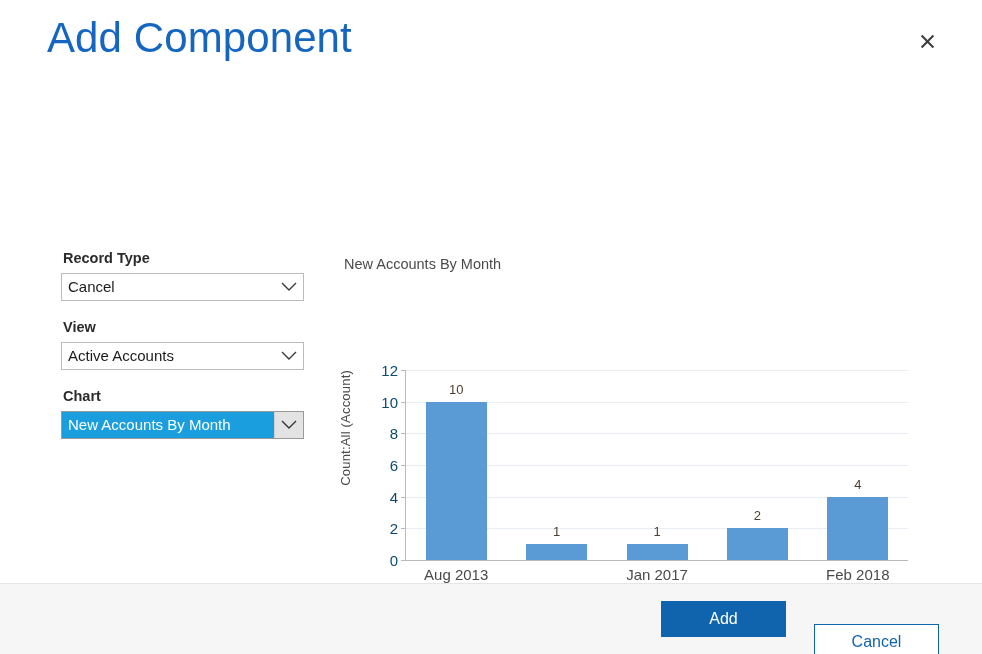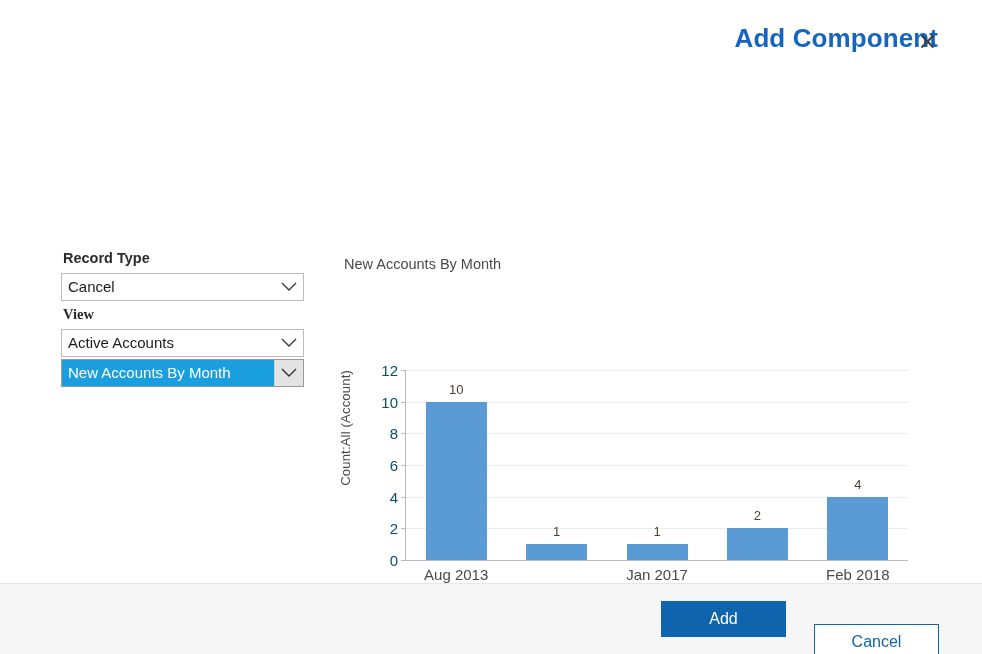--- a/index.html
+++ b/index.html
@@ -25,28 +25,27 @@
     background: #ffffff;
   }
 
   
   .dialog-header {
     position: relative;
     padding: 18px 44px 0 47px;
     flex: 0 0 auto;
   }
   .dialog-title {
-    font-size: 26px;
-    font-weight: 700;
+    font-size: 42px;
+    font-weight: 400;
     line-height: 40px;
     color: #1566c0;
     letter-spacing: 0.1px;
     margin: 0;
     white-space: nowrap;
-    text-align: right;
   }
   .dialog-subtitle {
     font-size: 16.5px;
     line-height: 24px;
     color: #444444;
     margin: 8px 0 0 1px;
     font-weight: 400;
     white-space: nowrap;
   }
   .close-button {
@@ -81,21 +80,21 @@
     top: 190px;
     width: 243px;
   }
   .field-label {
     font-size: 14.5px;
     font-weight: bold;
     color: #2b2b2b;
     margin: 0 0 5px 2px;
     line-height: 20px;
   }
-  .field-label.spaced { margin-top: 3px; font-family: Liberation Serif, serif; }
+  .field-label.spaced { margin-top: 16px; }
 
   .select-box {
     position: relative;
     height: 28px;
     border: 1px solid #bcbcbc;
     background: #ffffff;
     display: flex;
     align-items: center;
     box-sizing: border-box;
     cursor: pointer;
@@ -321,20 +320,21 @@
       <div class="field-label spaced">View</div>
       <div class="select-box">
         <span class="select-value">Active Accounts</span>
         <span class="select-arrow">
           <svg width="16" height="10" viewBox="0 0 16 10" aria-hidden="true">
             <path d="M1 1 L8 8 L15 1" fill="none" stroke="currentColor" stroke-width="1.4"></path>
           </svg>
         </span>
       </div>
 
+      <div class="field-label spaced">Chart</div>
       <div class="select-box active">
         <span class="select-value">New Accounts By Month</span>
         <span class="select-arrow">
           <svg width="16" height="10" viewBox="0 0 16 10" aria-hidden="true">
             <path d="M1 1 L8 8 L15 1" fill="none" stroke="currentColor" stroke-width="1.4"></path>
           </svg>
         </span>
       </div>
 
     </div>

